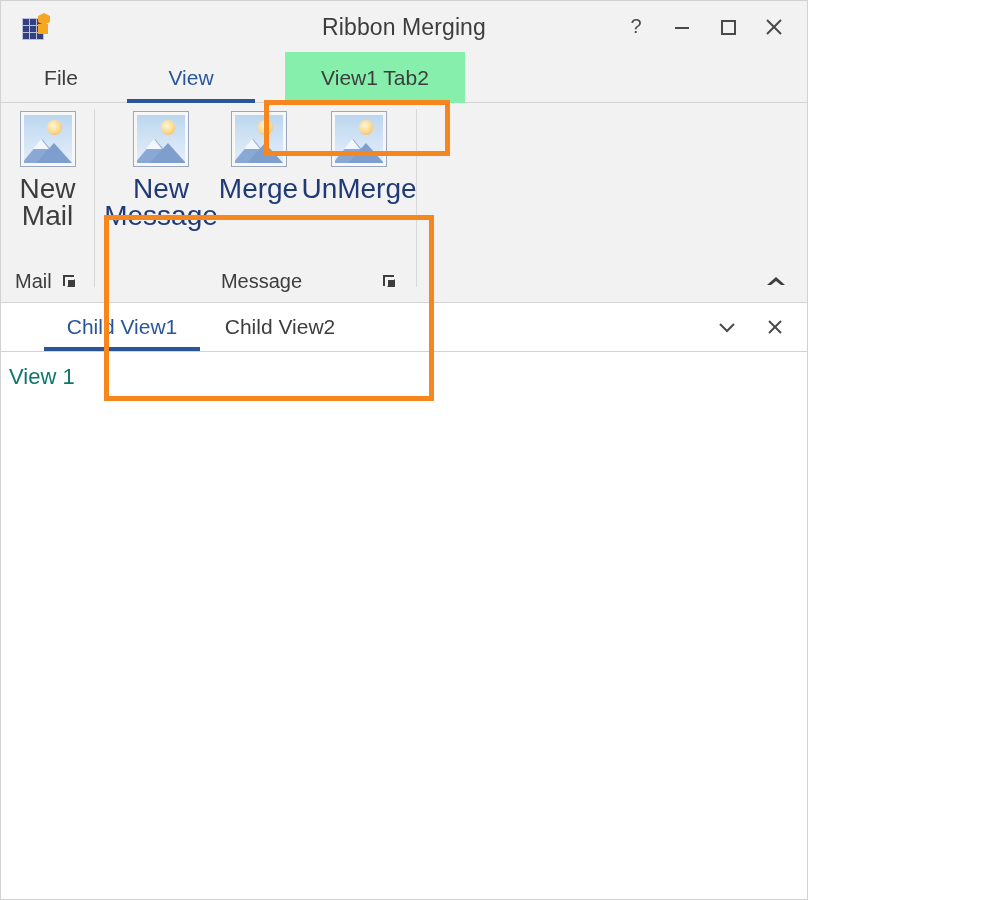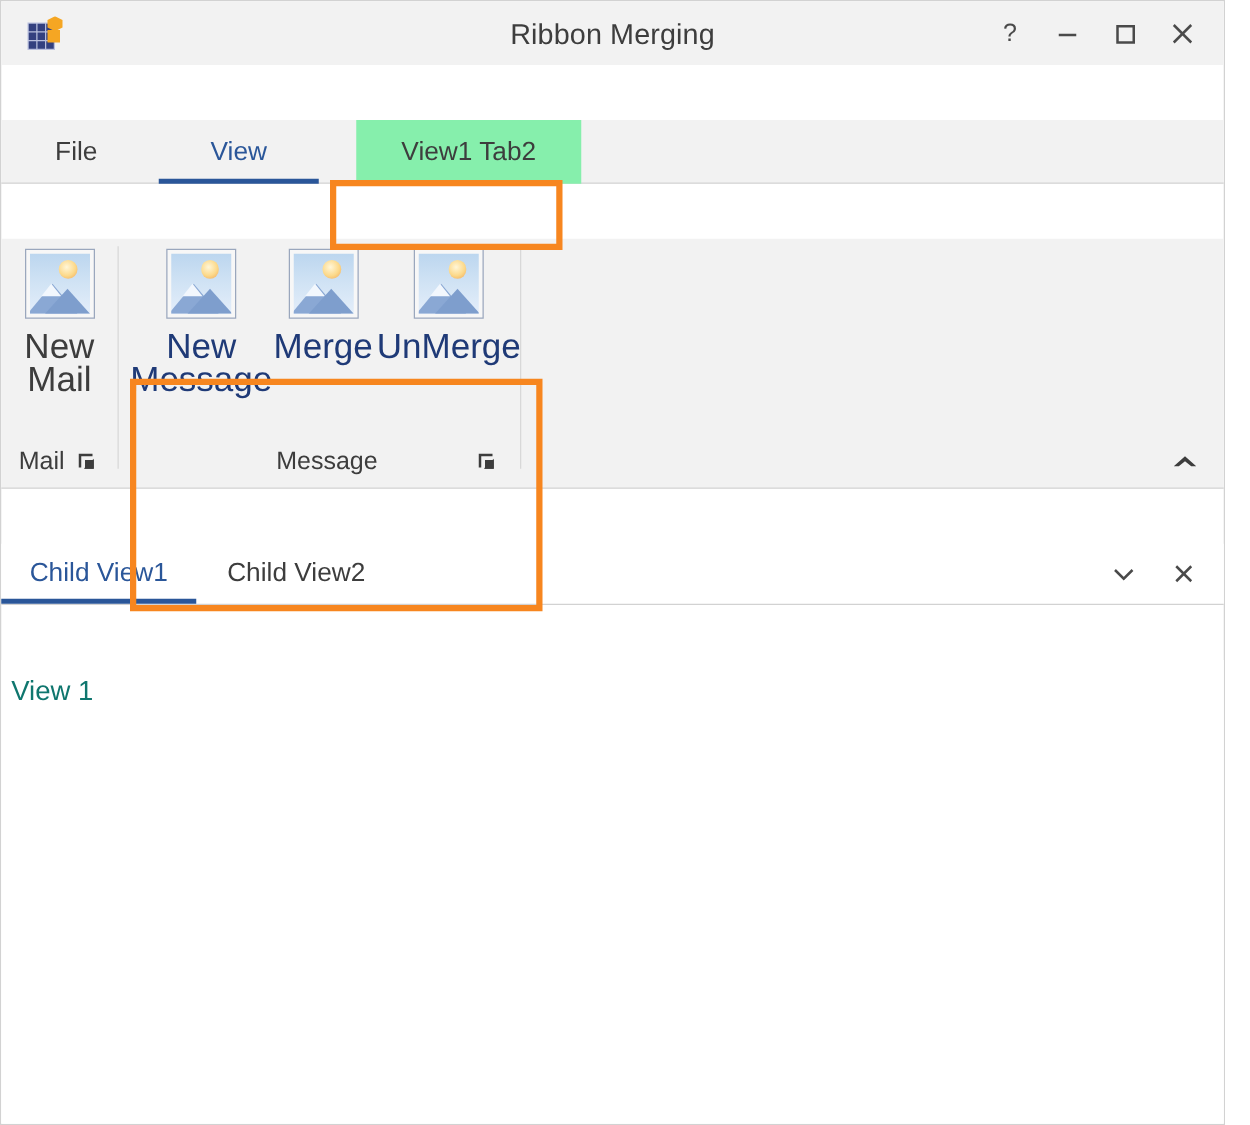--- a/index.html
+++ b/index.html
@@ -8,26 +8,25 @@
     width: 1000px; height: 900px;
     background: #ffffff;
     font-family: "Liberation Sans", sans-serif;
     overflow: hidden;
   }
 
   
   #app-window {
     position: absolute;
     left: 0; top: 0;
-    width: 980px; height: 900px;
+    width: 808px; height: 900px;
     background: #ffffff;
     border: 1px solid #d2d2d2;
     display: flex;
     flex-direction: column;
-    gap: 44px;
   }
 
   
   #title-bar {
     position: relative;
     height: 51px;
     min-height: 51px;
     background: #f2f2f2;
     display: flex;
     align-items: center;
@@ -227,20 +226,21 @@
   .child-tab {
     position: absolute;
     top: 0;
     height: 48px;
     display: flex;
     align-items: center;
     justify-content: center;
     font-size: 21px;
     color: #3d3d3d;
     white-space: nowrap;
+    margin-left: 43px;
   }
   .child-tab.active { color: #2a5699; }
   .child-tab.active::after {
     content: "";
     position: absolute;
     left: 0; right: 0; bottom: 0;
     height: 4px;
     background: #2a5699;
   }
   #child-tab-0 { left: 0px;   width: 156px; }

